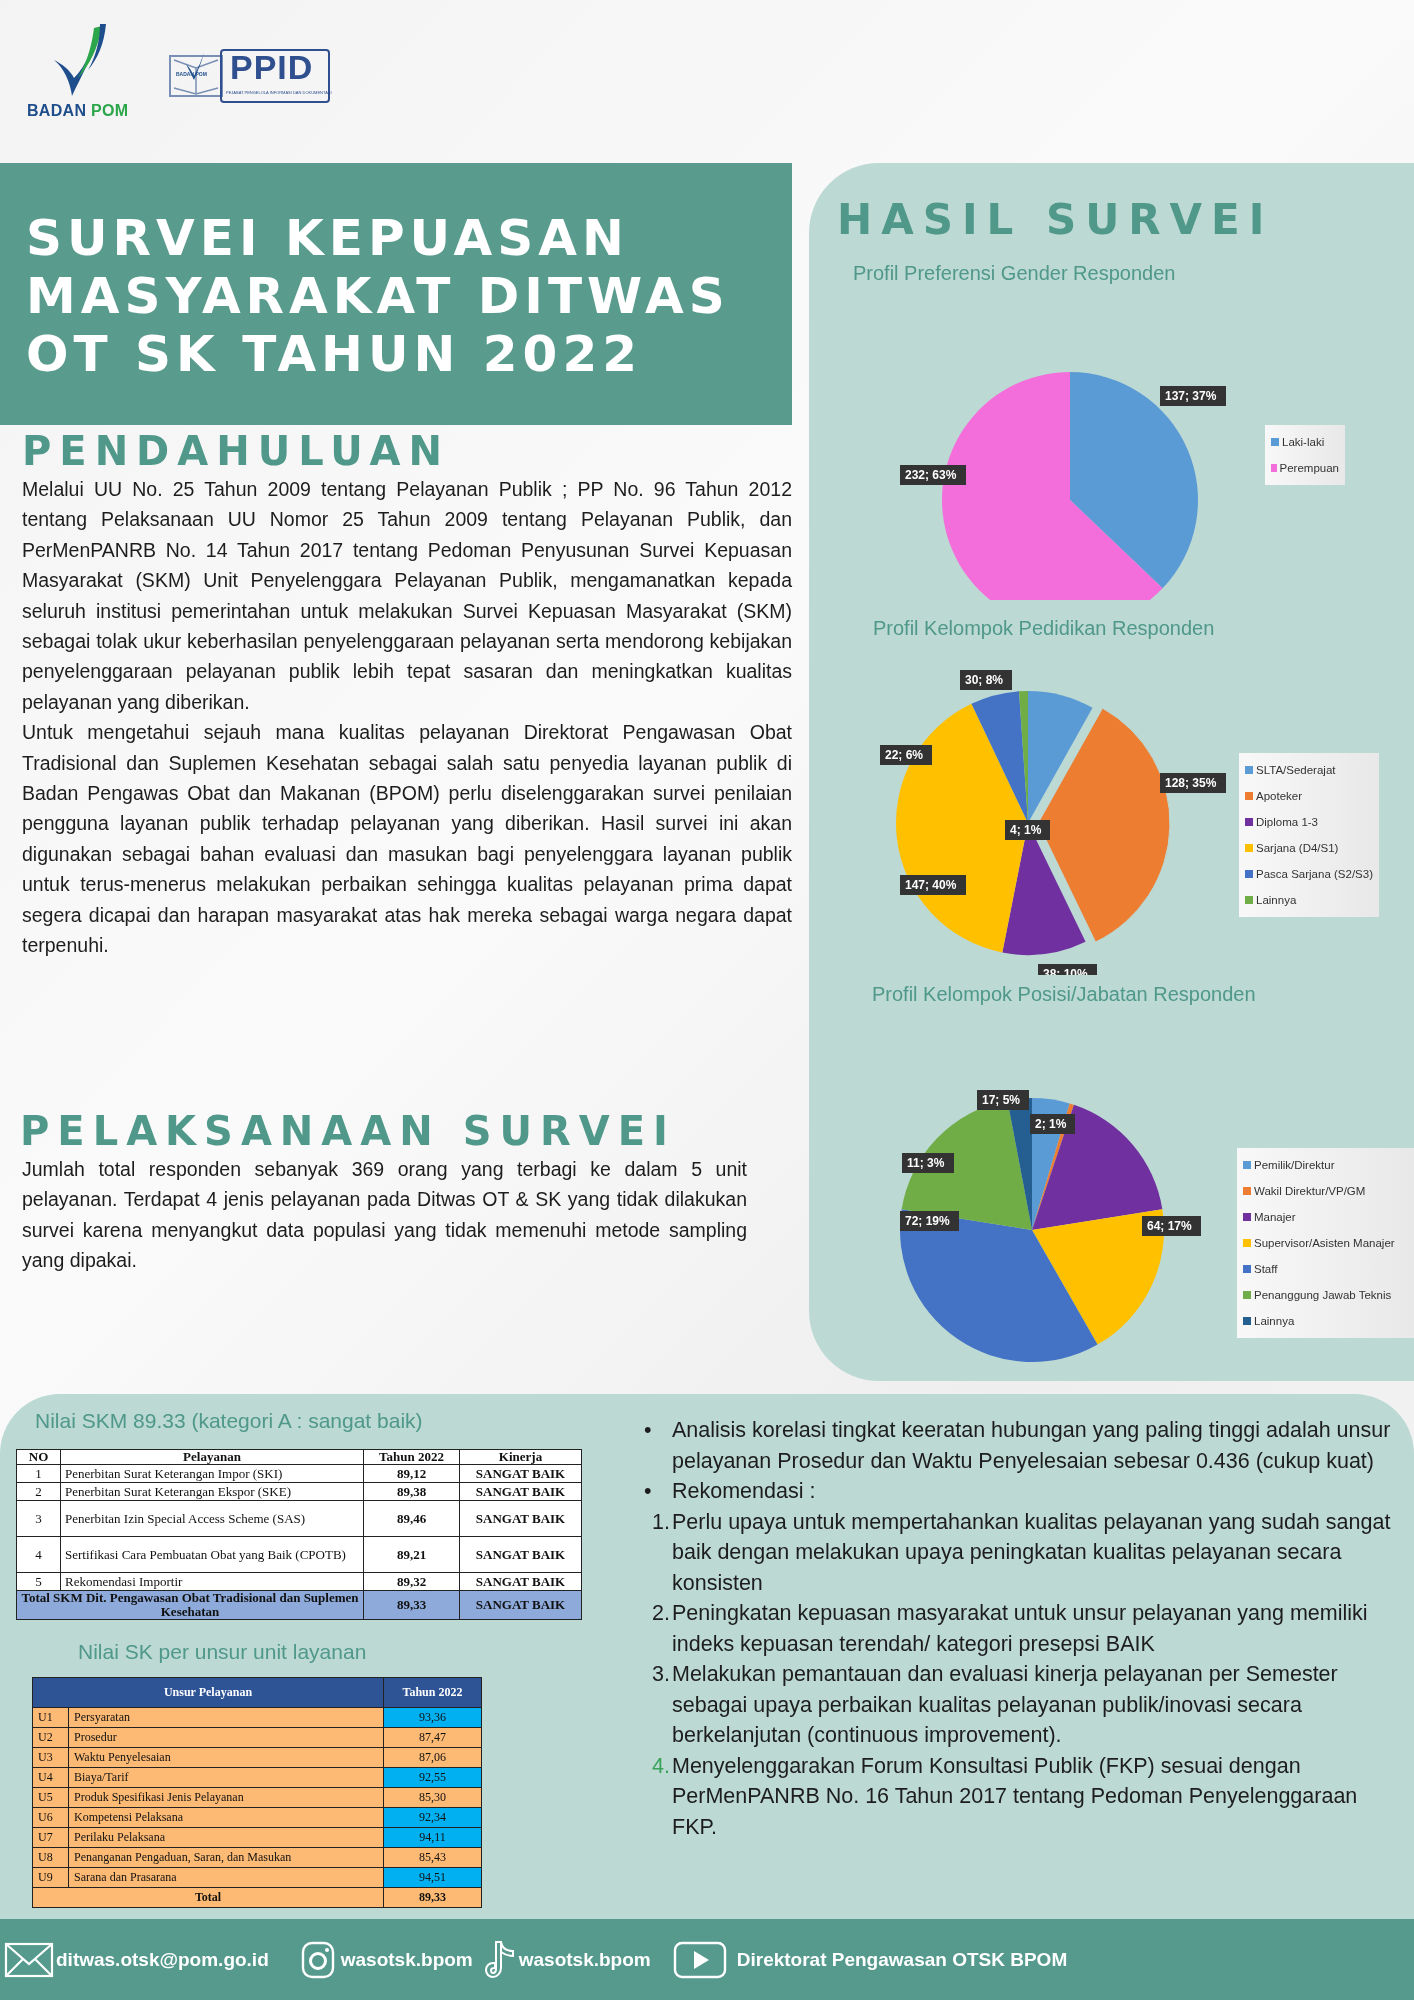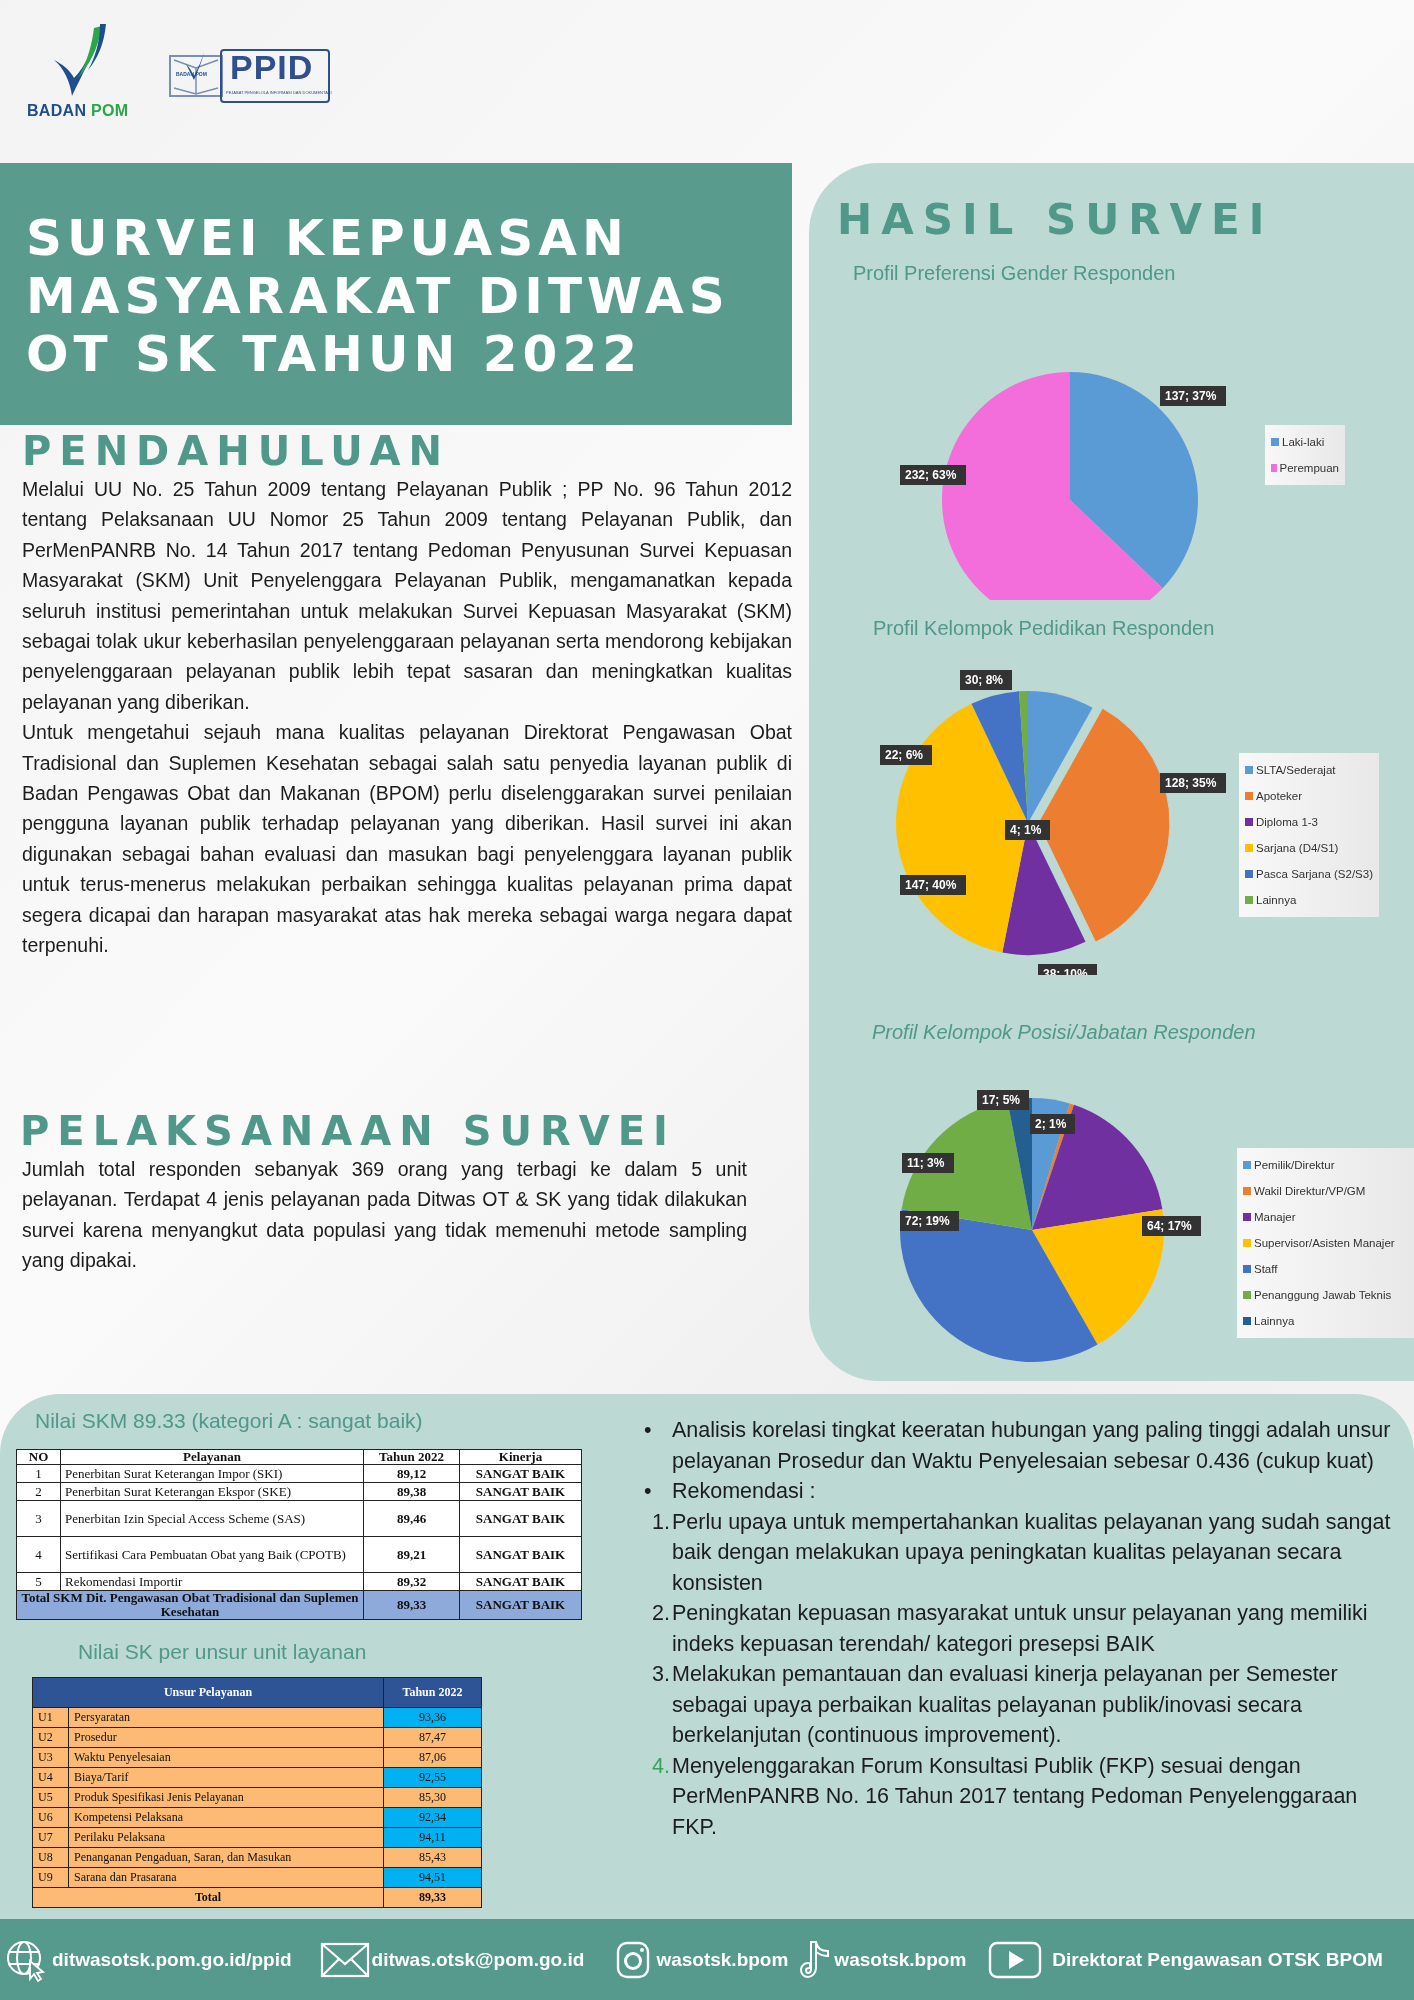--- a/index.html
+++ b/index.html
@@ -184,21 +184,21 @@
     <div class="li">
       <span class="sw" style="background: rgb(68, 114, 196);"></span>
       <span>Pasca Sarjana (S2/S3)</span>
     </div>
     <div class="li">
       <span class="sw" style="background: rgb(112, 173, 71);"></span>
       <span>Lainnya</span>
     </div>
   </div>
 
-<div class="chart-title" style="left:872px; top:1021px;font-style:italic;">Profil Kelompok Posisi/Jabatan Responden</div>
+<div class="chart-title" style="left:872px; top:983px;">Profil Kelompok Posisi/Jabatan Responden</div>
 <svg class="chart-svg" id="chart2" style="left:860px; top:1058px;" width="400" height="322">
     <path d="M172,172 L172,40 A132,132 0 0 1 209.67855375481514,45.49179241272327 Z" fill="#5b9bd5" stroke="none"></path>
     <path d="M172,172 L209.67855375481514,45.49179241272327 A132,132 0 0 1 213.96413710848083,46.848047571199984 Z" fill="#ed7d31" stroke="none"></path>
     <path d="M172,172 L213.96413710848083,46.848047571199984 A132,132 0 0 1 302.3660589232684,151.29515320474638 Z" fill="#7030a0" stroke="none"></path>
     <path d="M172,172 L302.3660589232684,151.29515320474638 A132,132 0 0 1 237.51277437320397,286.59527212728136 Z" fill="#ffc000" stroke="none"></path>
     <path d="M172,172 L237.51277437320397,286.59527212728136 A132,132 0 0 1 41.633941076731645,151.29515320474638 Z" fill="#4472c4" stroke="none"></path>
     <path d="M172,172 L41.633941076731645,151.29515320474638 A132,132 0 0 1 147.42023221863235,42.30869336839095 Z" fill="#70ad47" stroke="none"></path>
     <path d="M172,172 L147.42023221863235,42.30869336839095 A132,132 0 0 1 171.99999999999997,40 Z" fill="#255e91" stroke="none"></path>
     <g>
       <rect x="117" y="32" width="52" height="20" fill="#333"></rect>
@@ -381,30 +381,20 @@
   <div class="bl">Rekomendasi :</div>
   <div id="recList">
       <div class="nl"><span class="n">1.</span><span>Perlu upaya untuk mempertahankan kualitas pelayanan yang sudah sangat baik dengan melakukan upaya peningkatan kualitas pelayanan secara konsisten</span></div>
       <div class="nl"><span class="n">2.</span><span>Peningkatan kepuasan masyarakat untuk unsur pelayanan yang memiliki indeks kepuasan terendah/ kategori presepsi BAIK</span></div>
       <div class="nl"><span class="n">3.</span><span>Melakukan pemantauan dan evaluasi kinerja pelayanan per Semester sebagai upaya perbaikan kualitas pelayanan publik/inovasi secara berkelanjutan (continuous improvement).</span></div>
       <div class="nl"><span class="n green">4.</span><span>Menyelenggarakan Forum Konsultasi Publik (FKP) sesuai dengan PerMenPANRB No. 16 Tahun 2017 tentang Pedoman Penyelenggaraan FKP.</span></div>
     </div>
 </div>
 
 <div class="footer">
-  <div class="fi" style="margin-right:28px;">
-    <svg width="46" height="46" viewBox="0 0 46 46">
-      <circle cx="20" cy="21" r="16" fill="none" stroke="#fff" stroke-width="2"></circle>
-      <ellipse cx="20" cy="21" rx="7" ry="16" fill="none" stroke="#fff" stroke-width="2"></ellipse>
-      <line x1="4" y1="15" x2="36" y2="15" stroke="#fff" stroke-width="2"></line>
-      <line x1="4" y1="27" x2="36" y2="27" stroke="#fff" stroke-width="2"></line>
-      <path d="M26 24 L26 42 L30 37 L34 44 L37 42 L33 36 L39 35 Z" fill="#559a8d" stroke="#fff" stroke-width="1.8"></path>
-    </svg>
-    <span>ditwasotsk.pom.go.id/ppid</span>
-  </div>
   <div class="fi" style="margin-right:30px;">
     <svg width="50" height="36" viewBox="0 0 50 36">
       <rect x="2" y="2" width="46" height="32" fill="none" stroke="#fff" stroke-width="2.2"></rect>
       <path d="M2 2 L25 22 L48 2 M2 34 L19 17 M48 34 L31 17" fill="none" stroke="#fff" stroke-width="2.2"></path>
     </svg>
     <span>ditwas.otsk@pom.go.id</span>
   </div>
   <div class="fi" style="margin-right:10px;">
     <svg width="40" height="40" viewBox="0 0 40 40">
       <rect x="4" y="3" width="30" height="34" rx="9" fill="none" stroke="#fff" stroke-width="2.4"></rect>

